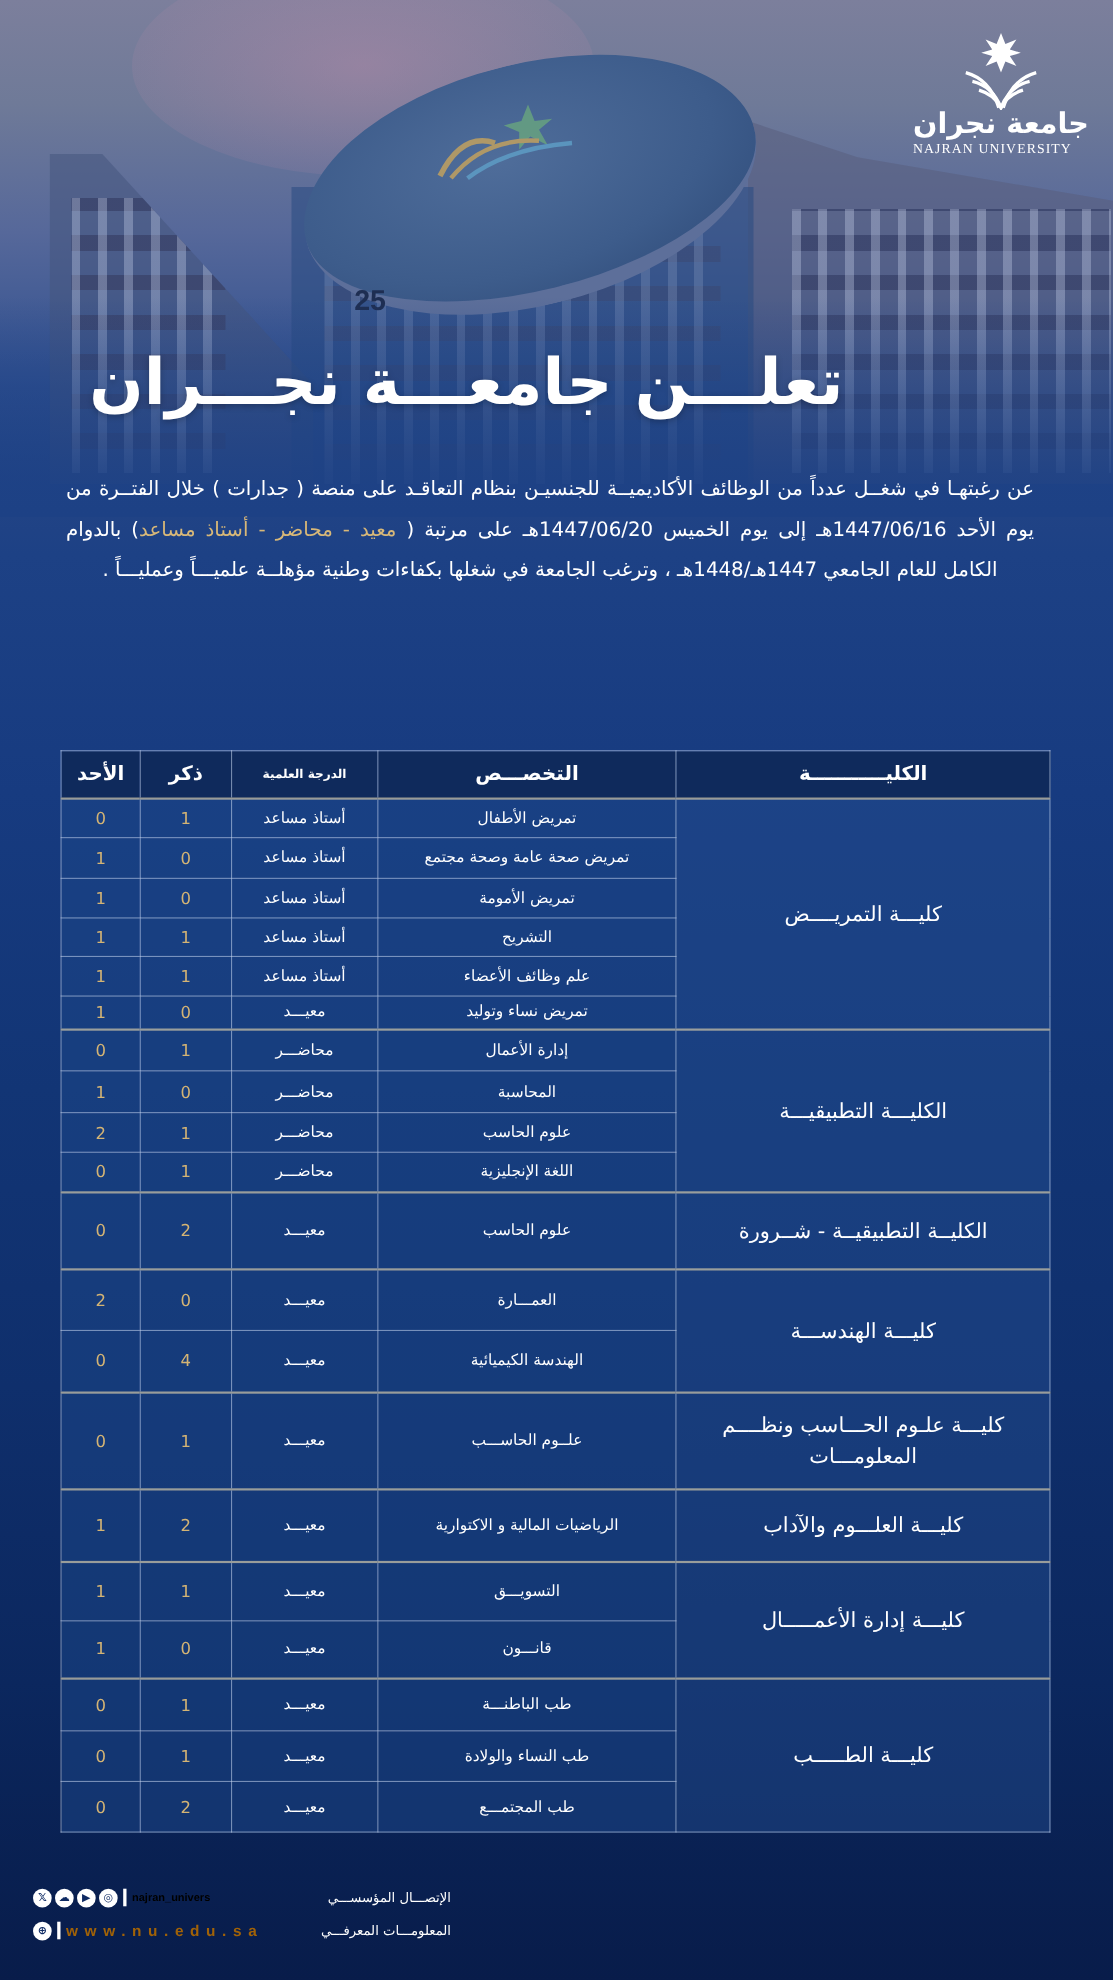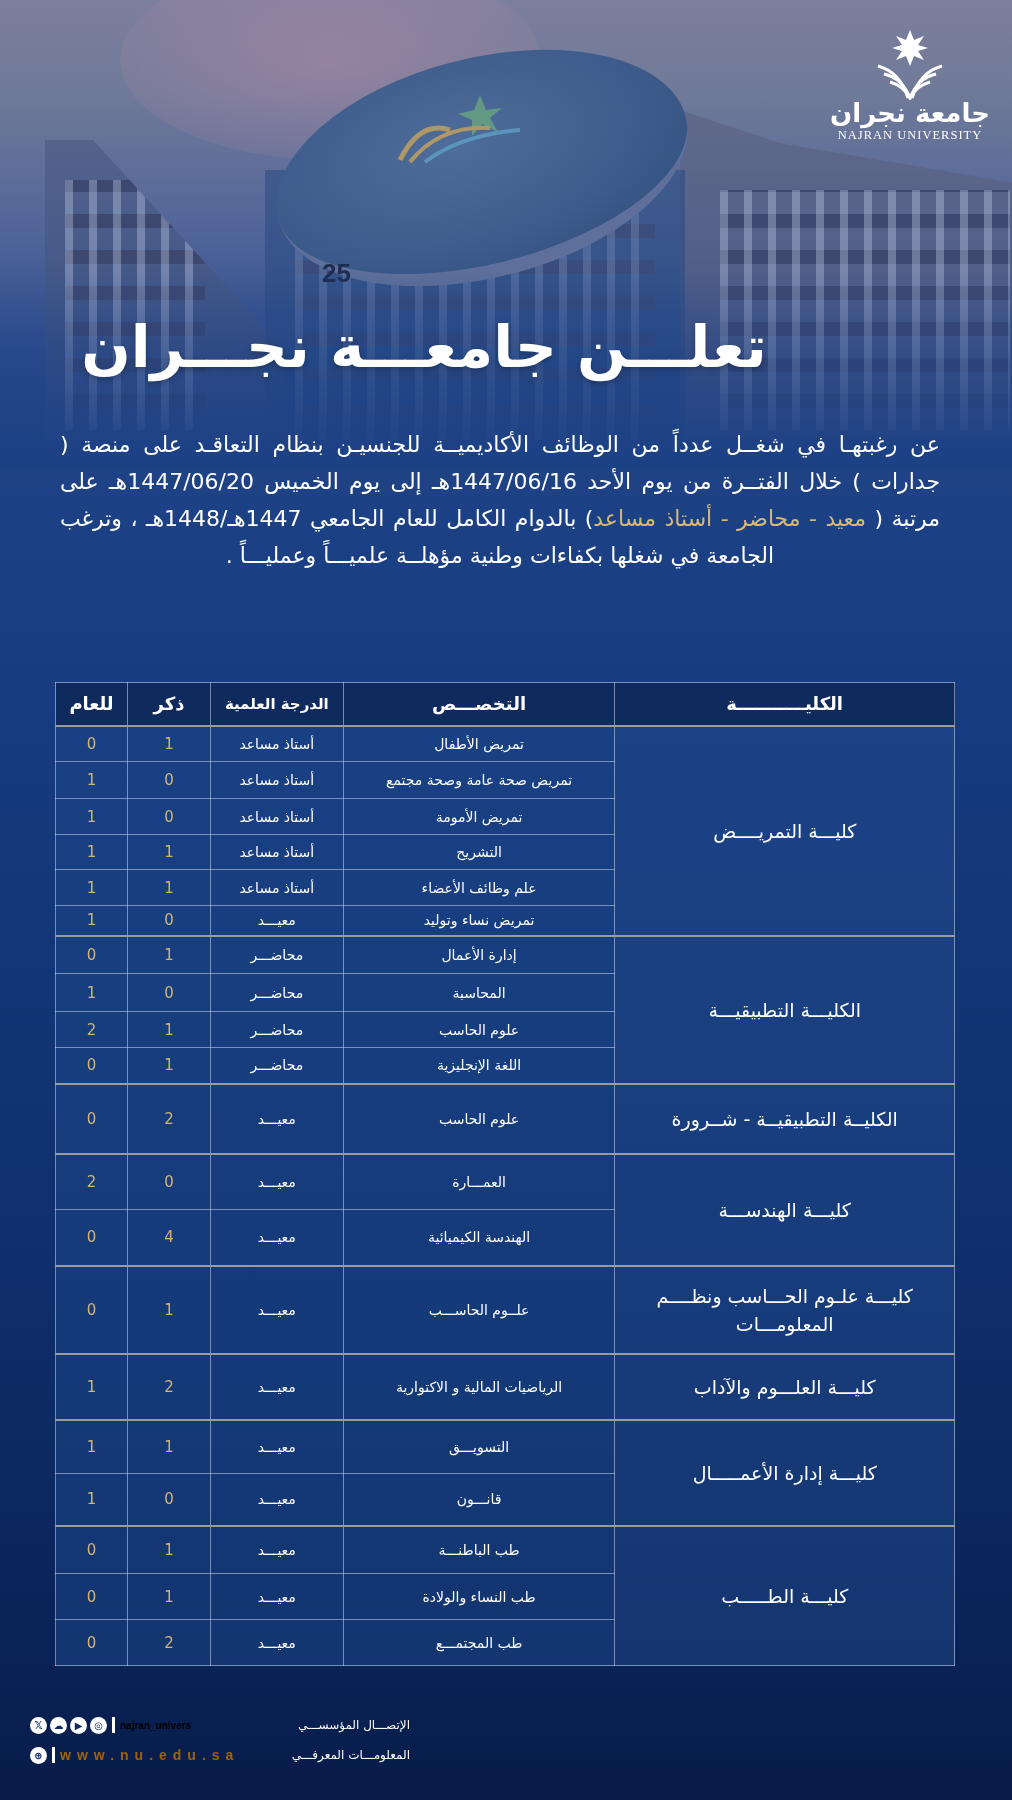--- a/index.html
+++ b/index.html
@@ -24,38 +24,38 @@
   .bldg.tower { left:265px; top:170px; width:420px; height:270px; background: rgba(40,75,130,0.55); }
   .windows { position:absolute; background-image: repeating-linear-gradient(90deg, rgba(200,210,235,0.35) 0 8px, transparent 8px 24px), repeating-linear-gradient(0deg, transparent 0 22px, rgba(60,70,110,0.9) 22px 36px); }
   .disc { position:absolute; left:272px; top:58px; width:420px; height:220px; border-radius:50%;
     transform: rotate(-14deg);
     background: radial-gradient(ellipse at 45% 40%, #4f6d9a 0%, #3d5c8b 60%, #2e4a78 100%);
     border-bottom: 14px solid #5d6f9a; }
   .disc-mark { position:absolute; left:380px; top:90px; width:160px; height:80px; opacity:0.8; }
   .tower-num { position:absolute; left:322px; top:258px; font-family:"Liberation Sans", sans-serif; font-weight:700; font-size:26px; color:#1e2e52; }
   .hero .fade { position:absolute; left:0; bottom:0; width:100%; height:200px; background: linear-gradient(180deg, rgba(29,65,133,0) 0%, rgba(29,65,133,0.85) 80%, #1d4185 100%); }
 
-  .logo { position:absolute; left:830px; top:28px; width:160px; height:130px; text-align:center; }
+  .logo { position:absolute; left:830px; top:28px; width:160px; height:130px; text-align:left; }
   .logo svg { display:block; margin: 0 auto; }
   .logo-ar { font-family:"DejaVu Sans", sans-serif; font-weight:700; font-size:26px; line-height:30px; color:#fff; margin-top:-2px; }
   .logo-en { font-family:Liberation Serif, serif; font-size:12.5px; letter-spacing:1px; color:#fff; }
 
   .title { position:absolute; left:0; width:848px; top:312px; text-align:center; direction:rtl;
     font-family:"DejaVu Sans", sans-serif; font-weight:700; font-size:58px; line-height:70px; color:#ffffff;
     text-shadow: 0 2px 6px rgba(0,0,0,0.25); }
 
   .intro { position:absolute; left:60px; width:880px; top:426px; direction:rtl; text-align:justify; text-align-last:center;
-    font-family:"DejaVu Sans", sans-serif; font-size:22px; line-height:37px; color:#ffffff; }
+    font-family:"DejaVu Sans", sans-serif; font-size:18px; line-height:37px; color:#ffffff; }
   .intro .gold { color:#d8b878; }
 
   table.jobs { position:absolute; left:55px; top:682px; width:900px; border-collapse:collapse; direction:rtl;
     font-family:"DejaVu Sans", sans-serif; }
   table.jobs th, table.jobs td { border:1px solid rgba(200,215,240,0.55); text-align:center; vertical-align:middle; }
   table.jobs th { background: #0f2a5c; color:#fff; font-weight:700; height:43px; font-size:18px; }
-  table.jobs th.small { font-size:15px; }
+  table.jobs th.small { font-size:11px; }
   table.jobs td { color:#ffffff; font-size:14px; background: rgba(28,70,135,0.55); }
   table.jobs td.college { font-size:19px; background: rgba(35,78,145,0.45); line-height:28px; }
   table.jobs td.num { color:#d4b474; font-size:15px; }
   table.jobs tr.group-start td { border-top:2px solid rgba(210,200,170,0.7); }
   col.c-college { width:340px; } col.c-spec { width:272px; } col.c-deg { width:133px; } col.c-male { width:83px; } col.c-fem { width:72px; }
 
   .footer { position:absolute; left:30px; top:1712px; width:380px; height:60px; direction:ltr; }
   .frow { display:flex; align-items:center; height:26px; margin-bottom:4px; }
   .icons { display:flex; gap:3px; }
   .ic { width:17px; height:17px; border-radius:50%; background:#ffffff; color:#0e2a63; font-size:10px; font-weight:700;
@@ -116,21 +116,21 @@
       <col class="c-deg">
       <col class="c-male">
       <col class="c-fem">
   </colgroup>
   <thead>
     <tr>
       <th>الكليـــــــــــة</th>
       <th>التخصـــص</th>
       <th class="small">الدرجة العلمية</th>
       <th>ذكر</th>
-      <th>للعام</th>
+      <th>الأحد</th>
     </tr>
   </thead>
   <tbody>
 
     <tr class="group-start" style="height:36px">
       <td class="college" rowspan="6">كليـــة التمريــــض</td>
       <td>تمريض الأطفال</td>
       <td>أستاذ مساعد</td>
       <td class="num">1</td>
       <td class="num">0</td>

